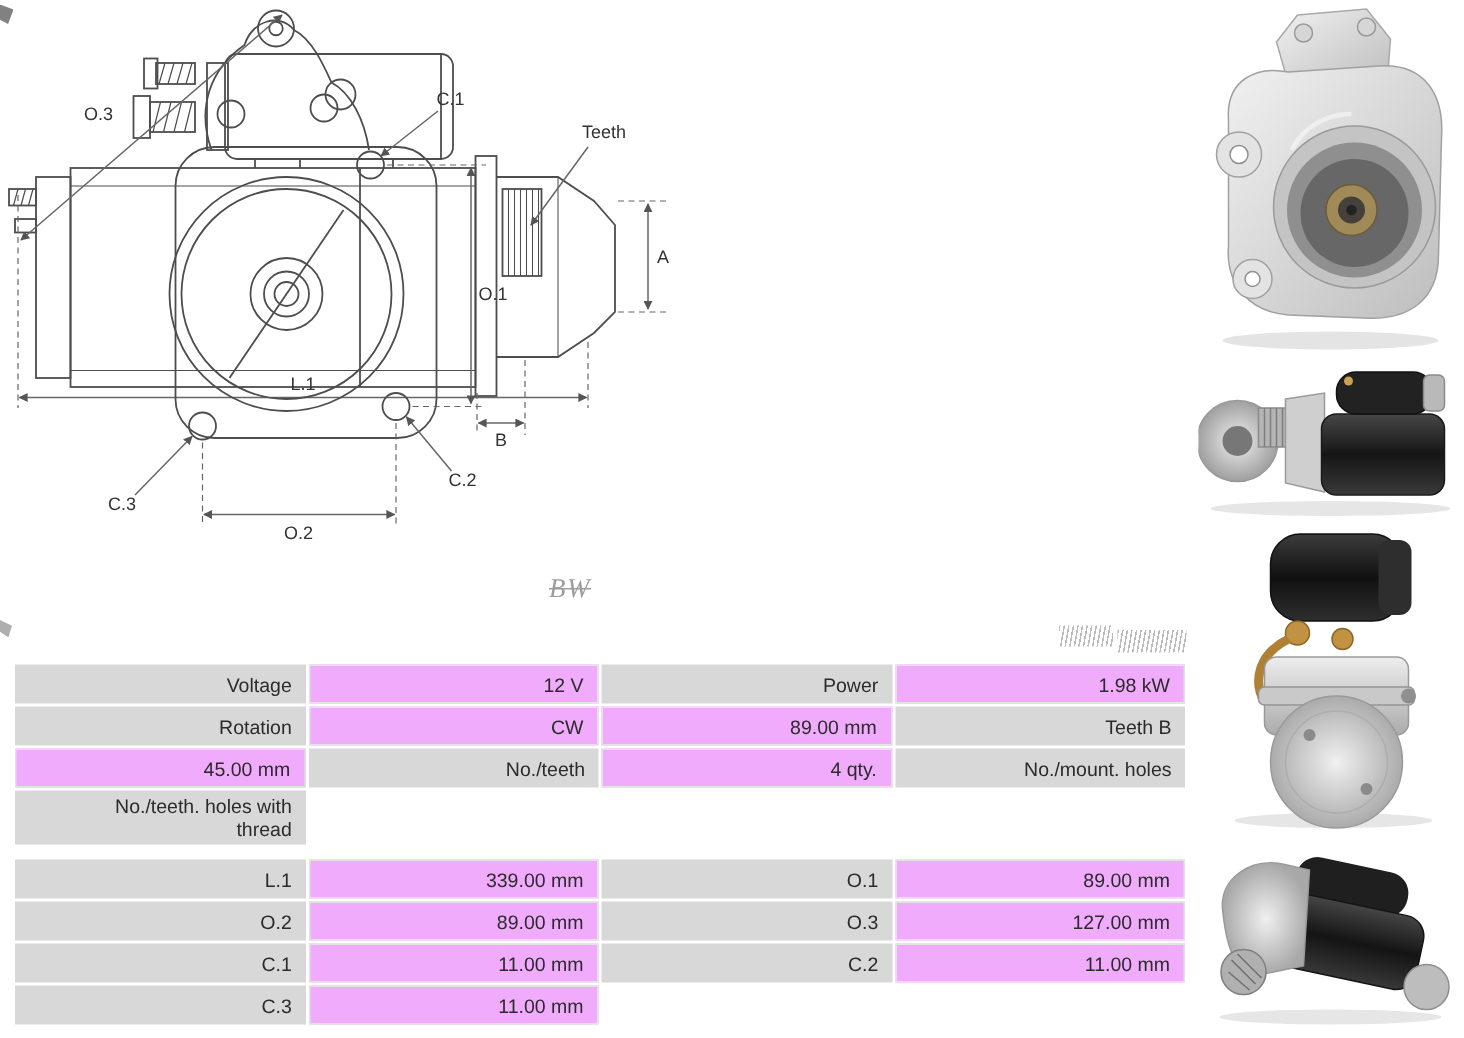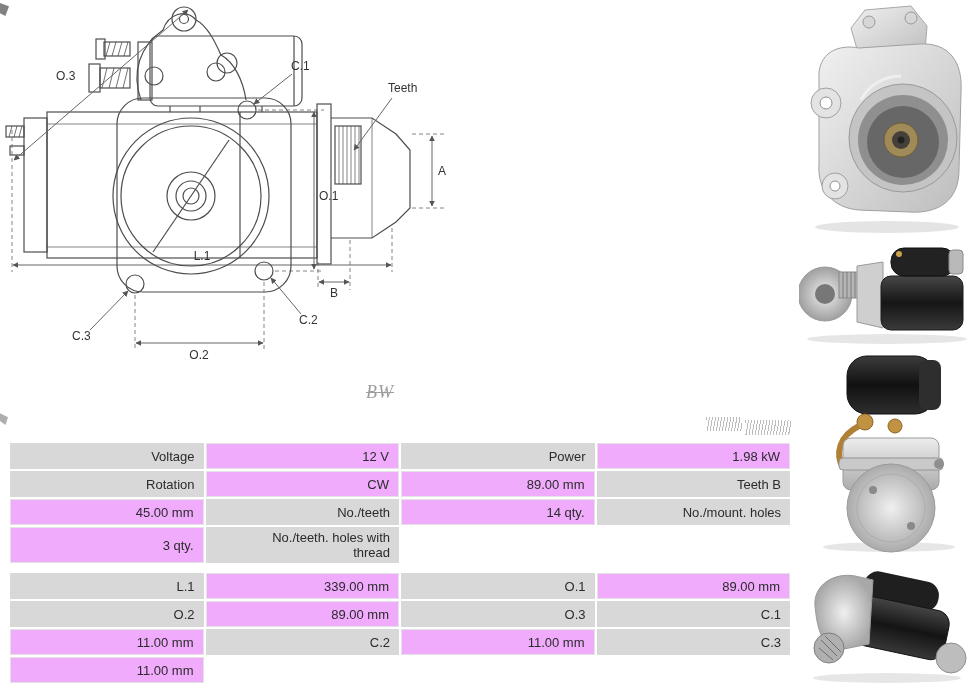--- a/index.html
+++ b/index.html
@@ -280,38 +280,38 @@
       <div class="cell lbl">Power</div>
       <div class="cell val">1.98 kW</div>
 
       <div class="cell lbl">Rotation</div>
       <div class="cell val">CW</div>
       <div class="cell val">89.00 mm</div>
 
       <div class="cell lbl">Teeth B</div>
       <div class="cell val">45.00 mm</div>
       <div class="cell lbl">No./teeth</div>
-      <div class="cell val">14 qty.</div>
+      <div class="cell val">4 qty.</div>
 
       <div class="cell lbl">No./mount. holes</div>
-      <div class="cell val">3 qty.</div>
       <div class="cell lbl narrow">
         <span>No./teeth. holes with thread</span>
       </div>
     </div>
 
     <div class="grid" id="grid-dims">
       <div class="cell lbl">L.1</div>
       <div class="cell val">339.00 mm</div>
       <div class="cell lbl">O.1</div>
       <div class="cell val">89.00 mm</div>
 
       <div class="cell lbl">O.2</div>
       <div class="cell val">89.00 mm</div>
       <div class="cell lbl">O.3</div>
+      <div class="cell val">127.00 mm</div>
 
       <div class="cell lbl">C.1</div>
       <div class="cell val">11.00 mm</div>
       <div class="cell lbl">C.2</div>
       <div class="cell val">11.00 mm</div>
 
       <div class="cell lbl">C.3</div>
       <div class="cell val">11.00 mm</div>
     </div>
   </div>

